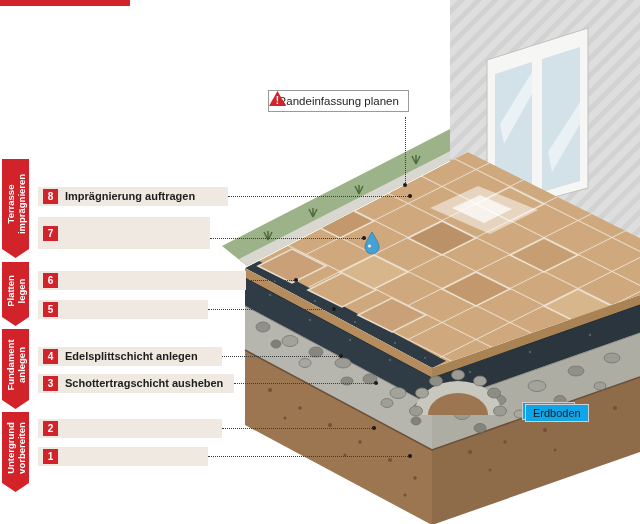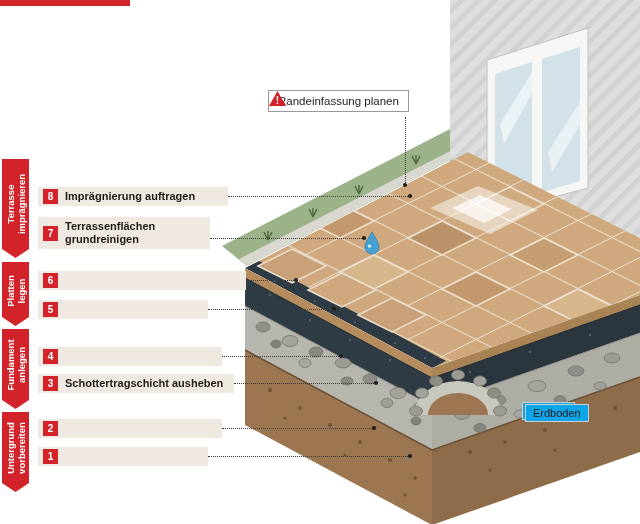--- a/index.html
+++ b/index.html
@@ -225,33 +225,30 @@
       <span>vorbereiten</span>
     </div>
   </div>
 
   <div class="step" style="top:187px;width:190px">
     <span class="num">8</span>
     <span class="lbl">Imprägnierung auftragen</span>
   </div>
   <div class="step tall" style="top:217px;width:172px">
     <span class="num">7</span>
-    <span class="lbl">
-      <span style="display:block">Terrassenflächen</span>
-      <span style="display:block">grundreinigen</span>
-    </span>
   </div>
   <div class="step" style="top:271px;width:208px">
     <span class="num">6</span>
   </div>
   <div class="step" style="top:300px;width:170px">
     <span class="num">5</span>
   </div>
   <div class="step" style="top:347px;width:184px">
     <span class="num">4</span>
+    <span class="lbl">Edelsplittschicht anlegen</span>
   </div>
   <div class="step" style="top:374px;width:196px">
     <span class="num">3</span>
     <span class="lbl">Schottertragschicht ausheben</span>
   </div>
   <div class="step" style="top:419px;width:184px">
     <span class="num">2</span>
   </div>
   <div class="step" style="top:447px;width:170px">
     <span class="num">1</span>

